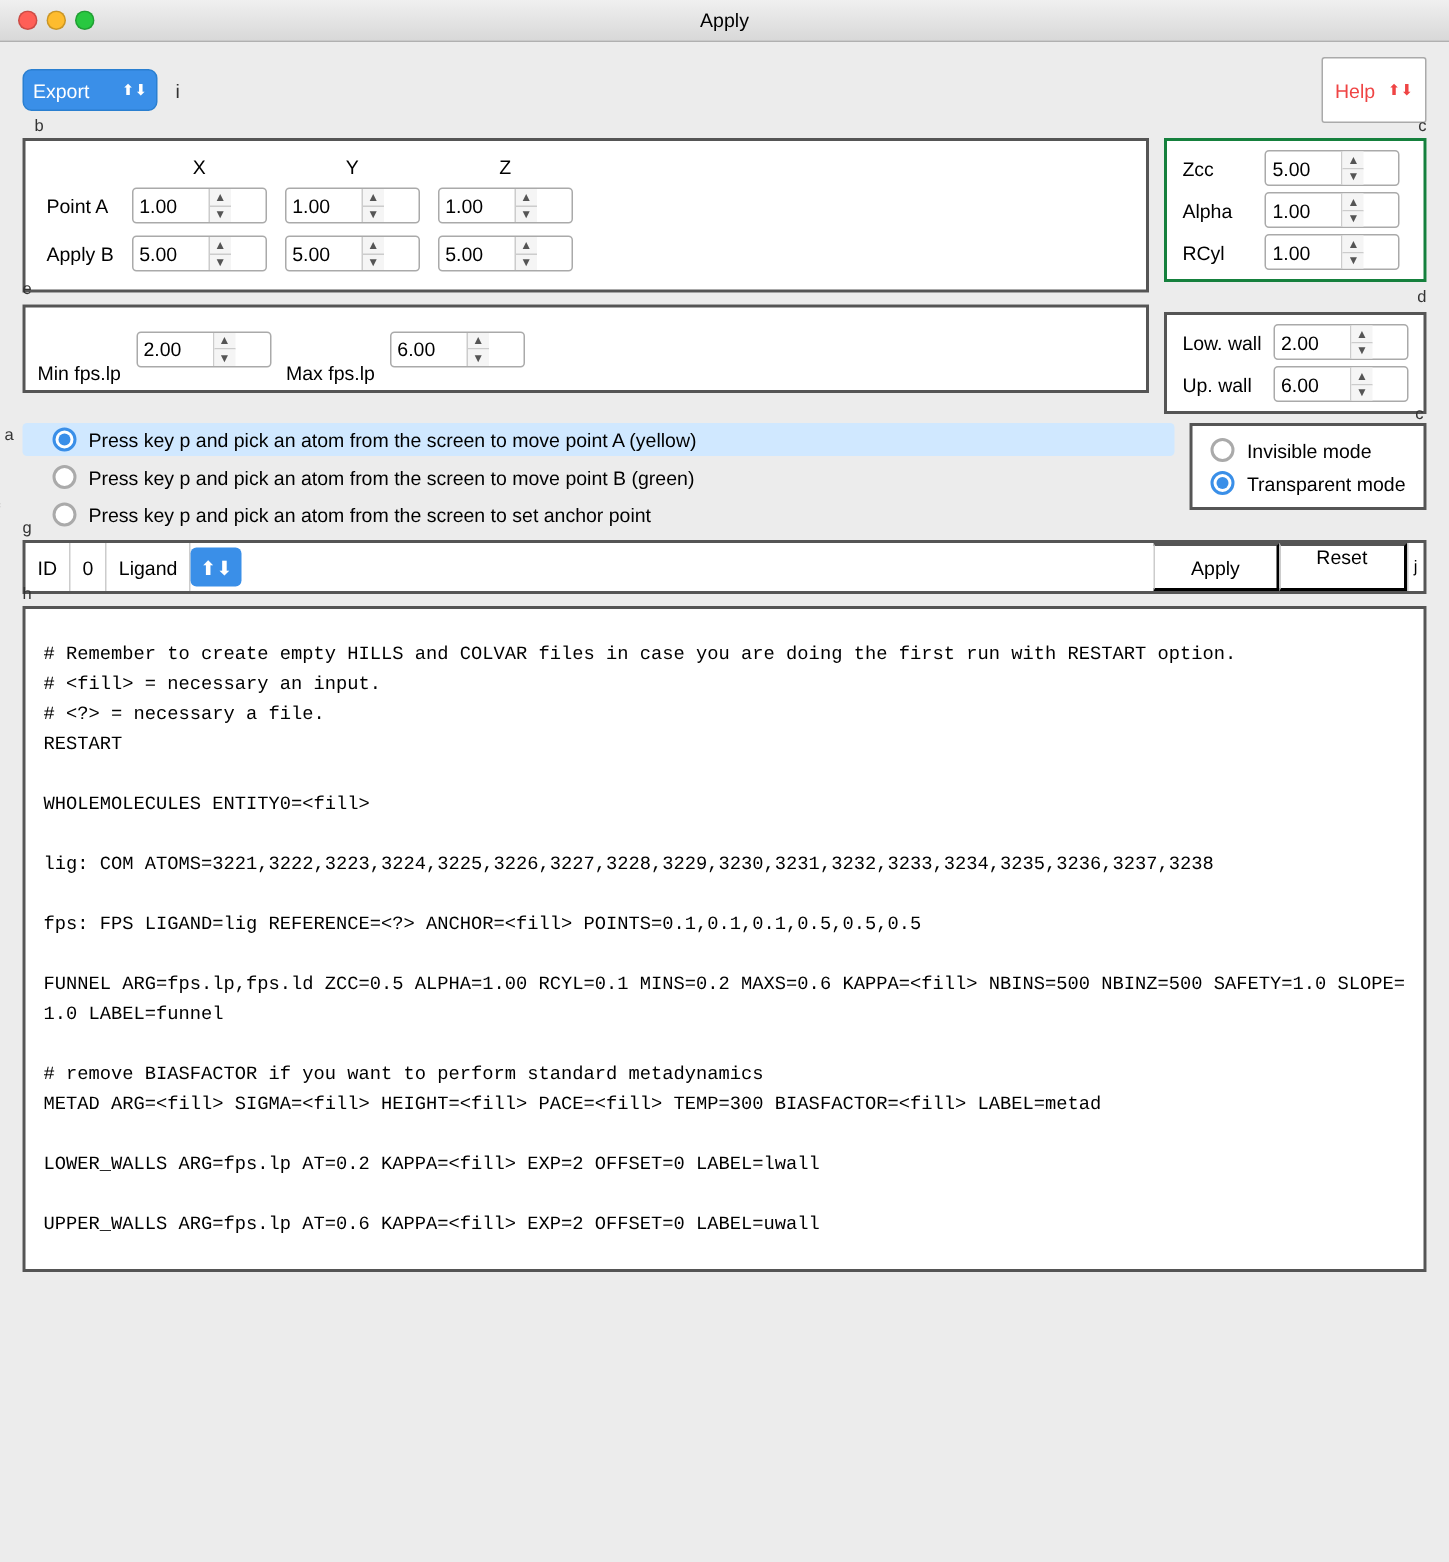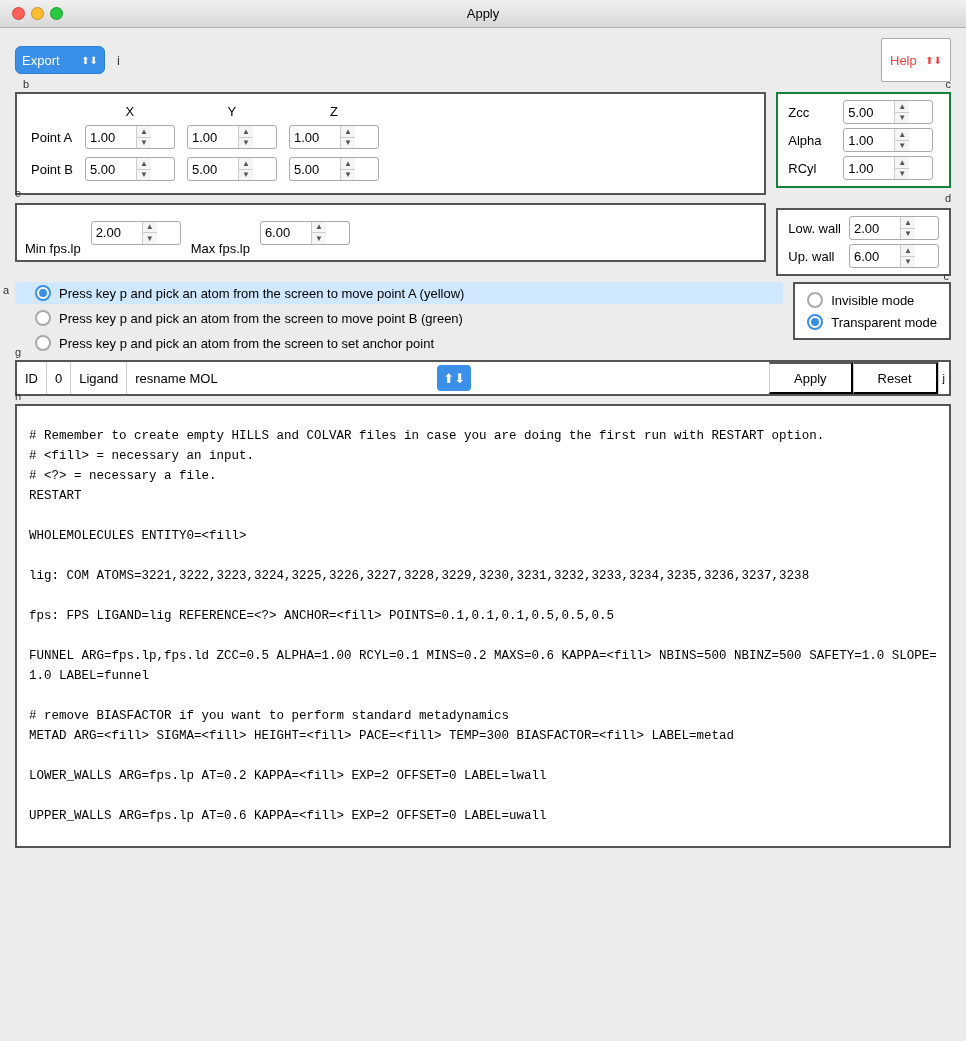--- a/index.html
+++ b/index.html
@@ -289,21 +289,21 @@
       align-items: center;
       border-left: 1px solid #ccc;
       cursor: pointer;
       background: white;
     }
     .ligand-bar .reset-btn {
       padding: 0 24px;
       font-size: 13px;
       height: 100%;
       display: flex;
-      align-items: center;
+      align-items: flex-start;
       border-left: 1px solid #ccc;
       cursor: pointer;
       background: white;
     }
     .ligand-bar-label-j {
       padding: 0 4px;
       font-size: 11px;
       border-left: 1px solid #ccc;
       height: 100%;
       display: flex;
@@ -414,21 +414,21 @@
                   <div class="num-input-wrap">
                     <input class="num-input" type="text" value="1.00" style="">
                     <div class="spin-btns">
                       <button class="spin-btn">▲</button>
                       <button class="spin-btn">▼</button>
                     </div>
                   </div>
                 </td>
               </tr>
               <tr>
-                <td class="label-cell">Point B</td>
+                <td class="label-cell">Apply B</td>
                 <td>
                   <div class="num-input-wrap">
                     <input class="num-input" type="text" value="5.00" style="">
                     <div class="spin-btns">
                       <button class="spin-btn">▲</button>
                       <button class="spin-btn">▼</button>
                     </div>
                   </div>
                 </td>
                 <td>
@@ -569,21 +569,20 @@
       </div>
     </div>
   </div>
 
   <div style="position:relative;">
     <span class="label-g" style="font-size:11px; position:absolute; top:-14px; left:0;">g</span>
     <div class="ligand-bar">
       <span class="id-label">ID</span>
       <span class="id-val">0</span>
       <span class="ligand-label">Ligand</span>
-      <span class="resname-val">resname MOL</span>
       <button class="resname-select">
         <span>⬆⬇</span>
       </button>
       <div style="flex:1;"></div>
       <button class="apply-btn">
         <span>Apply</span>
       </button>
       <button class="reset-btn">
         <span>Reset</span>
       </button>

